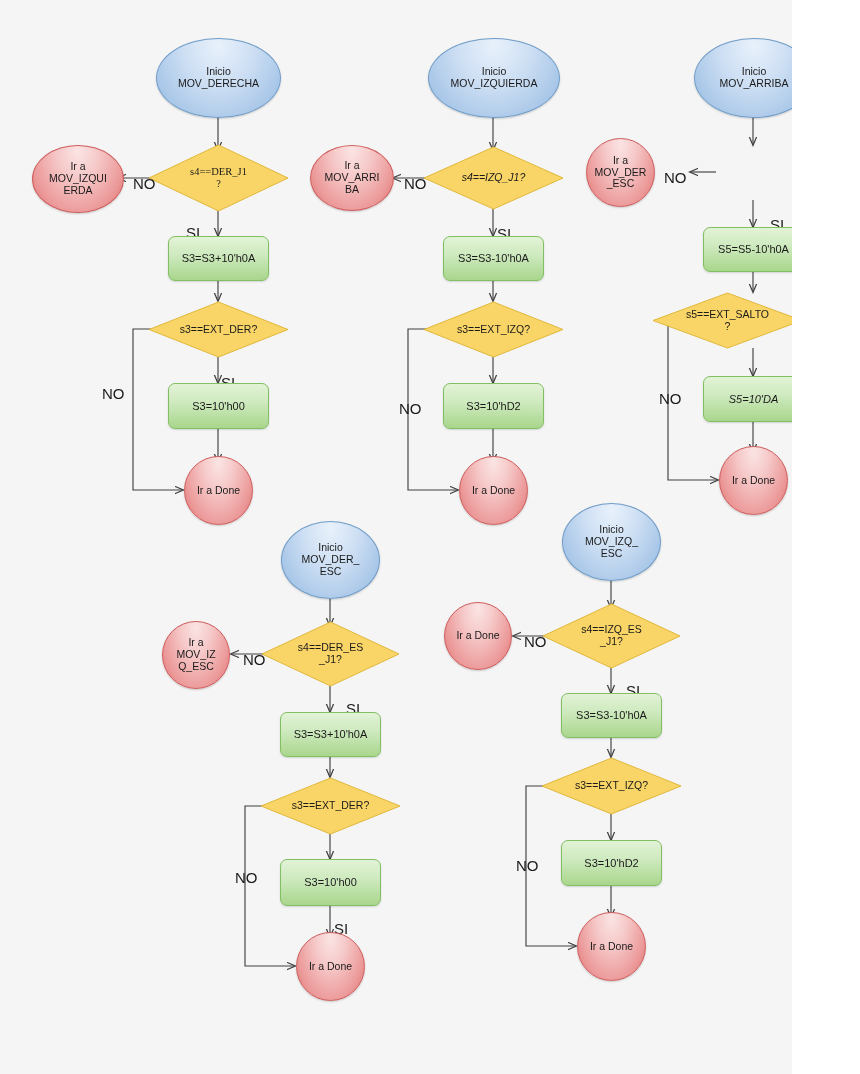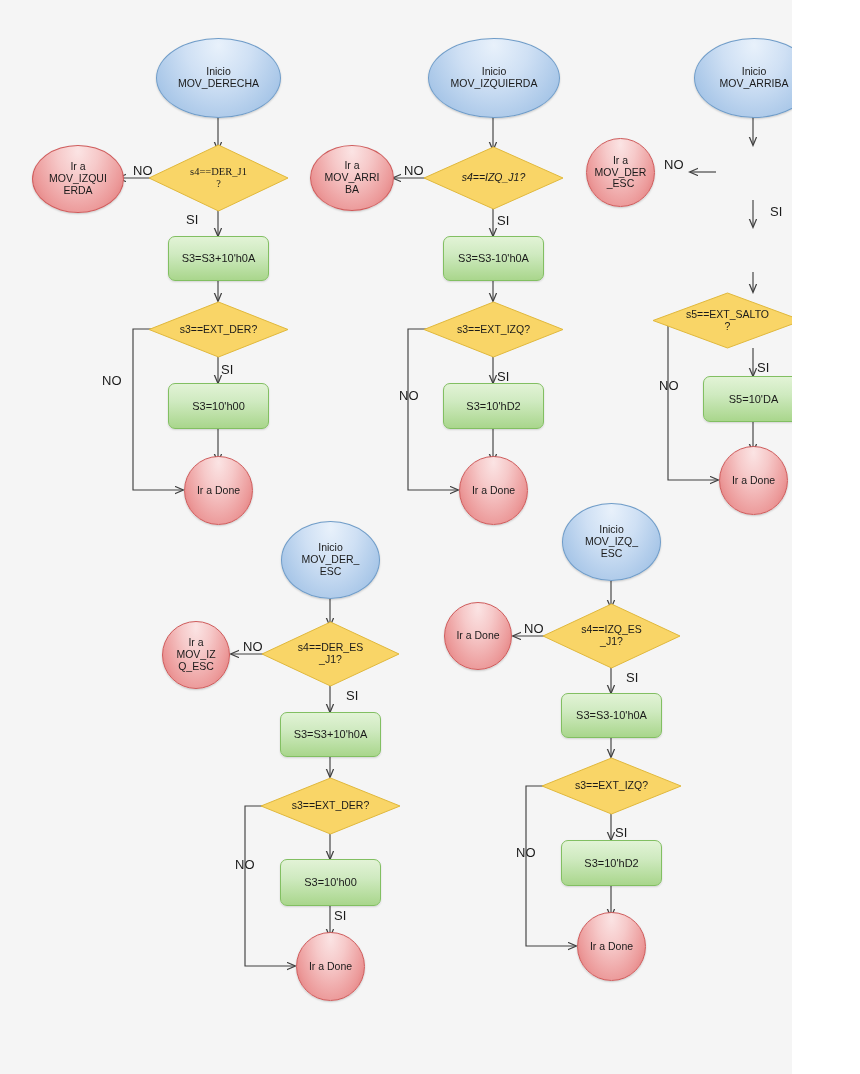--- a/index.html
+++ b/index.html
@@ -72,23 +72,24 @@
     width: 100%; height: 100%;
   }
   .n-dec .dtext {
     position: relative;
     z-index: 2;
     width: 74%;
     text-align: center;
   }
   .elabel {
     position: absolute;
-    font-size: 13px;
+    font-size: 15px;
     color: #1a1a1a;
     white-space: nowrap;
+    margin-top: 12px;
   }
 </style>
 </head>
 <body>
 
 <div id="canvas">
 
   <svg id="edges" viewBox="0 0 860 1074">
     <defs>
       <marker id="ah" markerWidth="9" markerHeight="9" refX="7.2" refY="3.2" orient="auto" markerUnits="strokeWidth">
@@ -206,32 +207,33 @@
   <div class="node n-start" style="left:694px; top:38px; width:120px; height:80px;">Inicio
 MOV_ARRIBA</div>
 
   <div class="node n-goto" style="left:586px; top:138px; width:69px; height:69px;">Ir a
 MOV_DER
 _ESC</div>
 
   <span class="elabel" style="left:664px; top:157px;">NO</span>
   <span class="elabel" style="left:770px; top:204px;">SI</span>
 
+  <div class="node n-proc" style="left:703px; top:227px; width:101px; height:45px;">S5=S5-10'h0A</div>
 
   <div class="node n-dec" style="left:652px; top:292px; width:151px; height:57px;">
     <svg class="dia" viewBox="0 0 151 57" preserveAspectRatio="none">
       <polygon points="75.5,1 150,28.5 75.5,56 1,28.5" fill="#f9d567" stroke="#e0b83c" stroke-width="1"></polygon>
     </svg>
     <span class="dtext">s5==EXT_SALTO
 ?</span>
   </div>
   <span class="elabel" style="left:659px; top:378px;">NO</span>
   <span class="elabel" style="left:757px; top:360px;">SI</span>
 
-  <div class="node n-proc" style="left:703px; top:376px; width:101px; height:46px;">S5=10'DA</div>
+  <div class="node n-proc" style="left:703px; top:376px; width:101px; height:46px;font-style:italic;">S5=10'DA</div>
 
   <div class="node n-goto" style="left:719px; top:446px; width:69px; height:69px;">Ir a Done</div>
 
   <div class="node n-start" style="left:281px; top:521px; width:99px; height:78px;">Inicio
 MOV_DER_
 ESC</div>
 
   <div class="node n-goto" style="left:162px; top:621px; width:68px; height:68px;">Ir a
 MOV_IZ
 Q_ESC</div>

